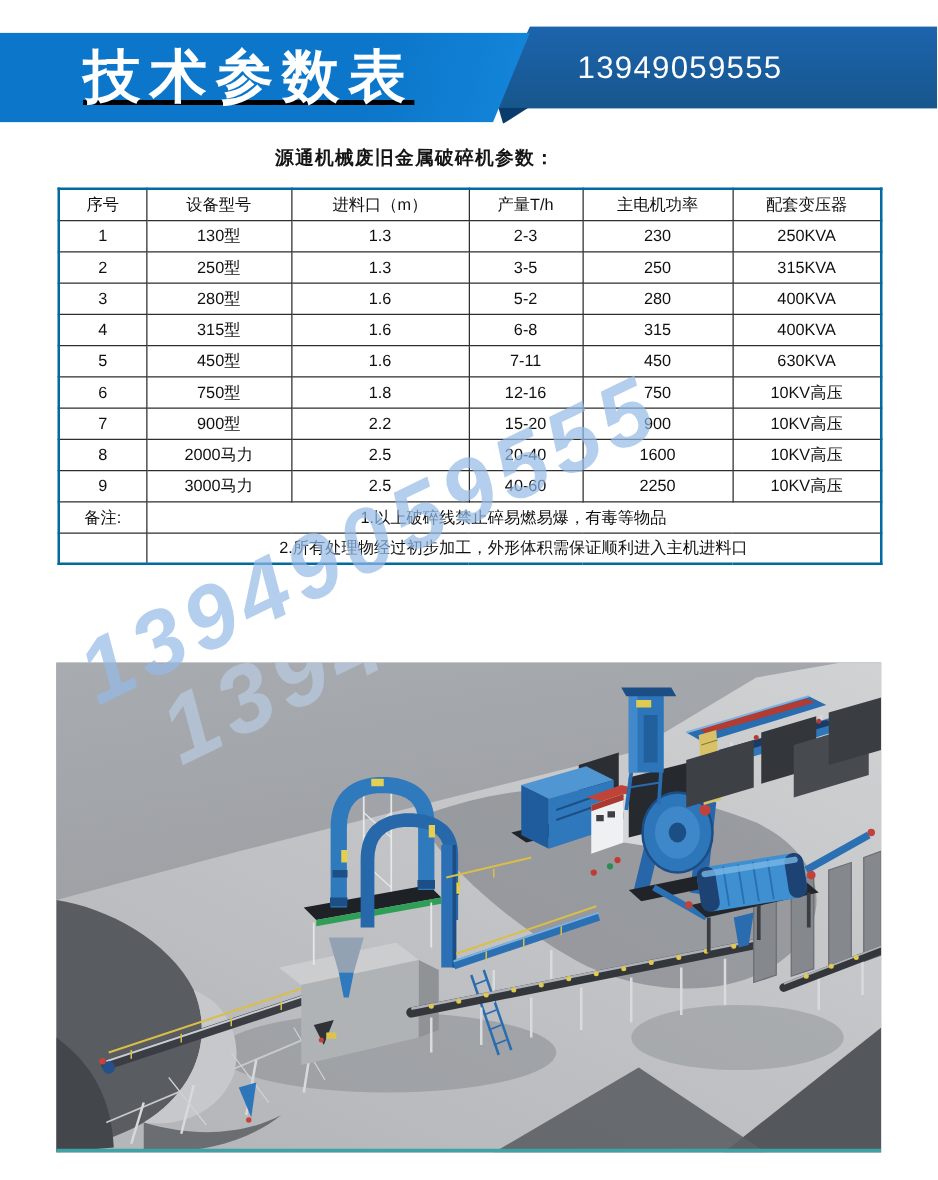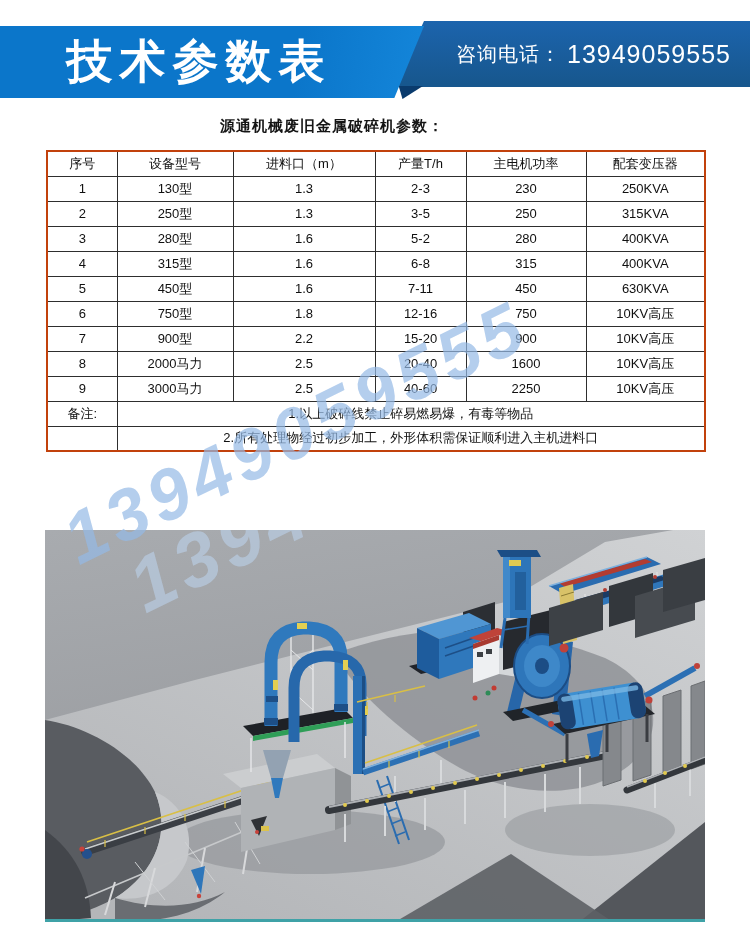--- a/index.html
+++ b/index.html
@@ -17,35 +17,35 @@
   .banner-dark .phone-label { font-size:20px; letter-spacing:1px; }
   .banner-dark .phone-number { font-size:25px; margin-left:6px; letter-spacing:1px; }
   .banner-fold {
     position:absolute; left:396px; top:86px; width:27px; height:13px;
     background:#0a3b6d; clip-path:polygon(10% 0,100% 0,24% 100%); z-index:3;
   }
   .banner-light {
     position:absolute; left:0; top:26px; width:424px; height:72px;
     background:linear-gradient(100deg,#0b76ca 70%,#1486da 100%);
     clip-path:polygon(0 0,100% 0,93% 100%,0 100%);
-    display:flex; align-items:center; justify-content:center; padding-right:26px; z-index:4;
+    display:flex; align-items:center; justify-content:center; padding-right:26px; z-index:4;text-decoration:underline;
   }
   .banner-light h1 { color:#fff; font-size:46px; font-weight:bold; letter-spacing:7px; }
 
   
   .section-title {
     position:absolute; top:117px; left:0; width:664px; text-align:center;
     font-size:15px; font-weight:bold; color:#151515; letter-spacing:1px;
   }
 
   
   table.spec-table {
     position:absolute; left:46px; top:150px; width:658px;
     border-collapse:collapse; table-layout:fixed;
-    border:2px solid #c2410c; background:#fff;
+    border:2px solid #0369a1; background:#fff;
   }
   .spec-table th, .spec-table td {
     border:1px solid #2e2e2e; height:25px; text-align:center; vertical-align:middle;
     font-size:13px; font-weight:normal; color:#101010; padding:0 2px; overflow:hidden; white-space:nowrap;
   }
 
   
   .wm {
     position:absolute; font-weight:bold; font-style:italic; white-space:nowrap;
     pointer-events:none; transform-origin:left bottom; transform:rotate(-26deg);
@@ -61,21 +61,20 @@
   }
   .image-wrap svg { display:block; }
   .image-bottom-line { position:absolute; left:0; bottom:0; width:660px; height:3px; background:#3fa2a7; z-index:7; }
 </style>
 </head>
 <body>
 
 <div class="page">
 
   <div class="banner-dark">
-    <span class="phone-label">咨询电话：</span>
     <span class="phone-number">13949059555</span>
   </div>
   <div class="banner-fold"></div>
   <div class="banner-light">
     <h1>技术参数表</h1>
   </div>
 
   <div class="section-title">源通机械废旧金属破碎机参数：</div>
 
   <table class="spec-table">

